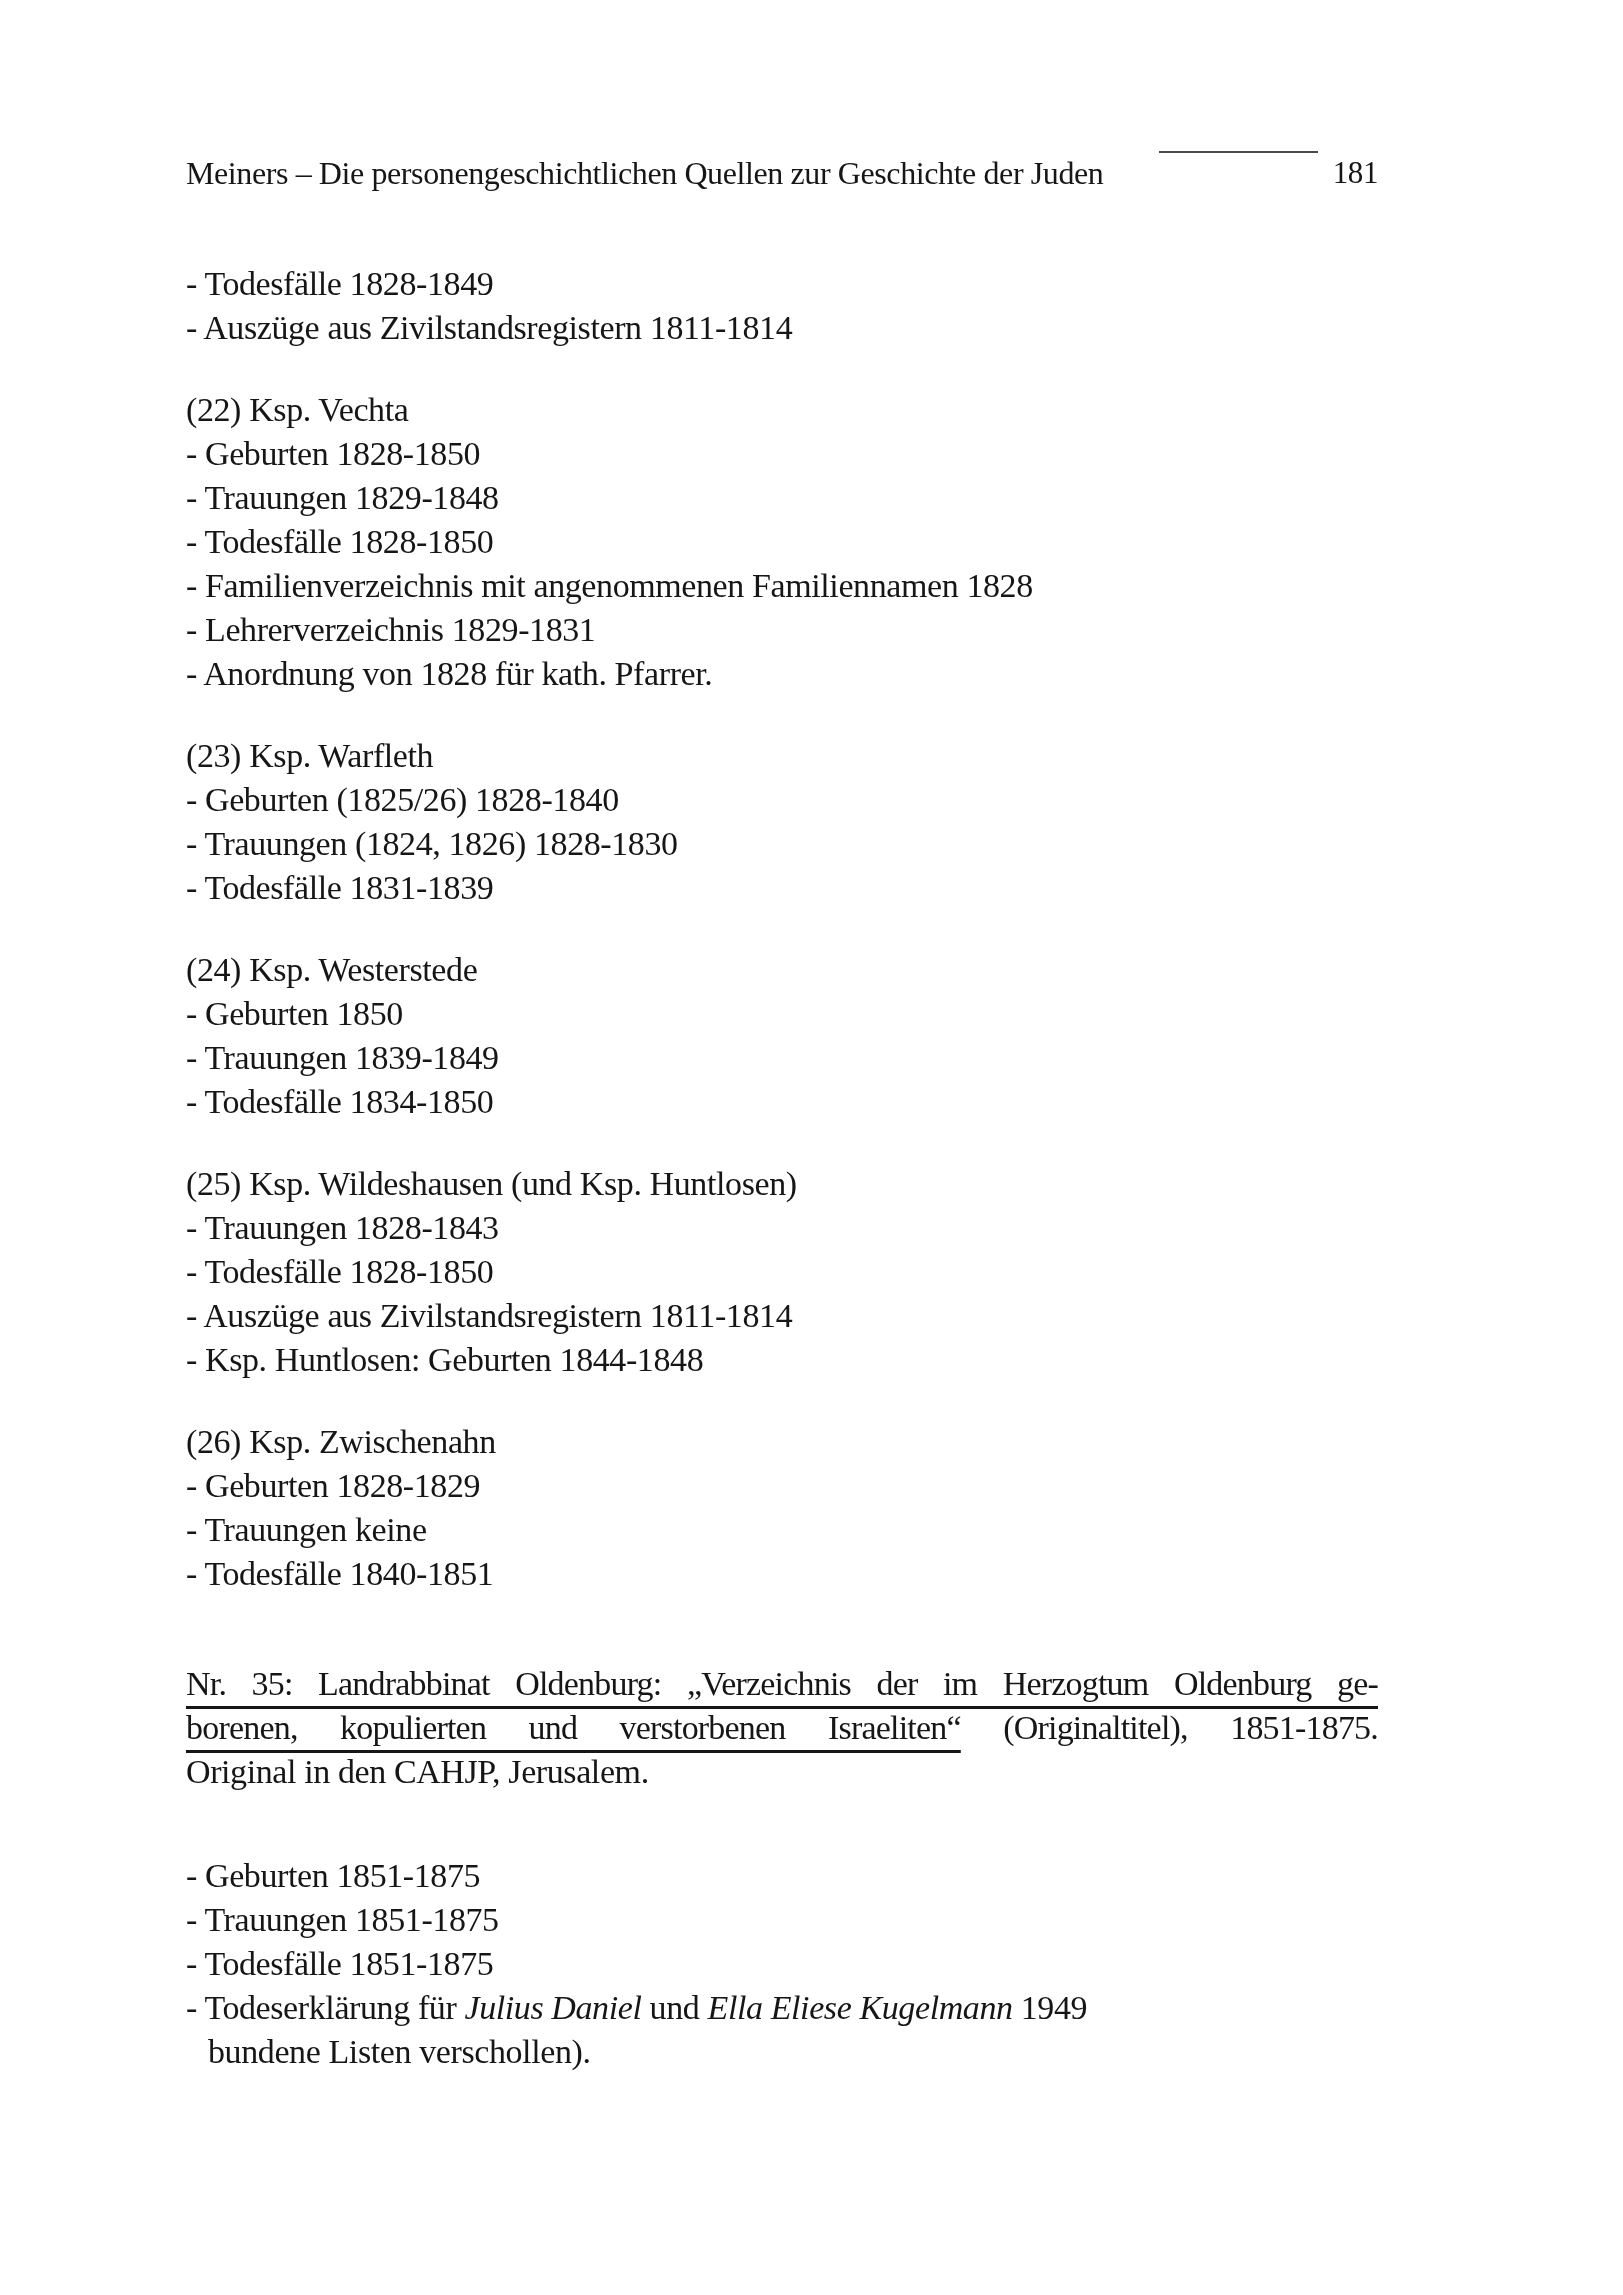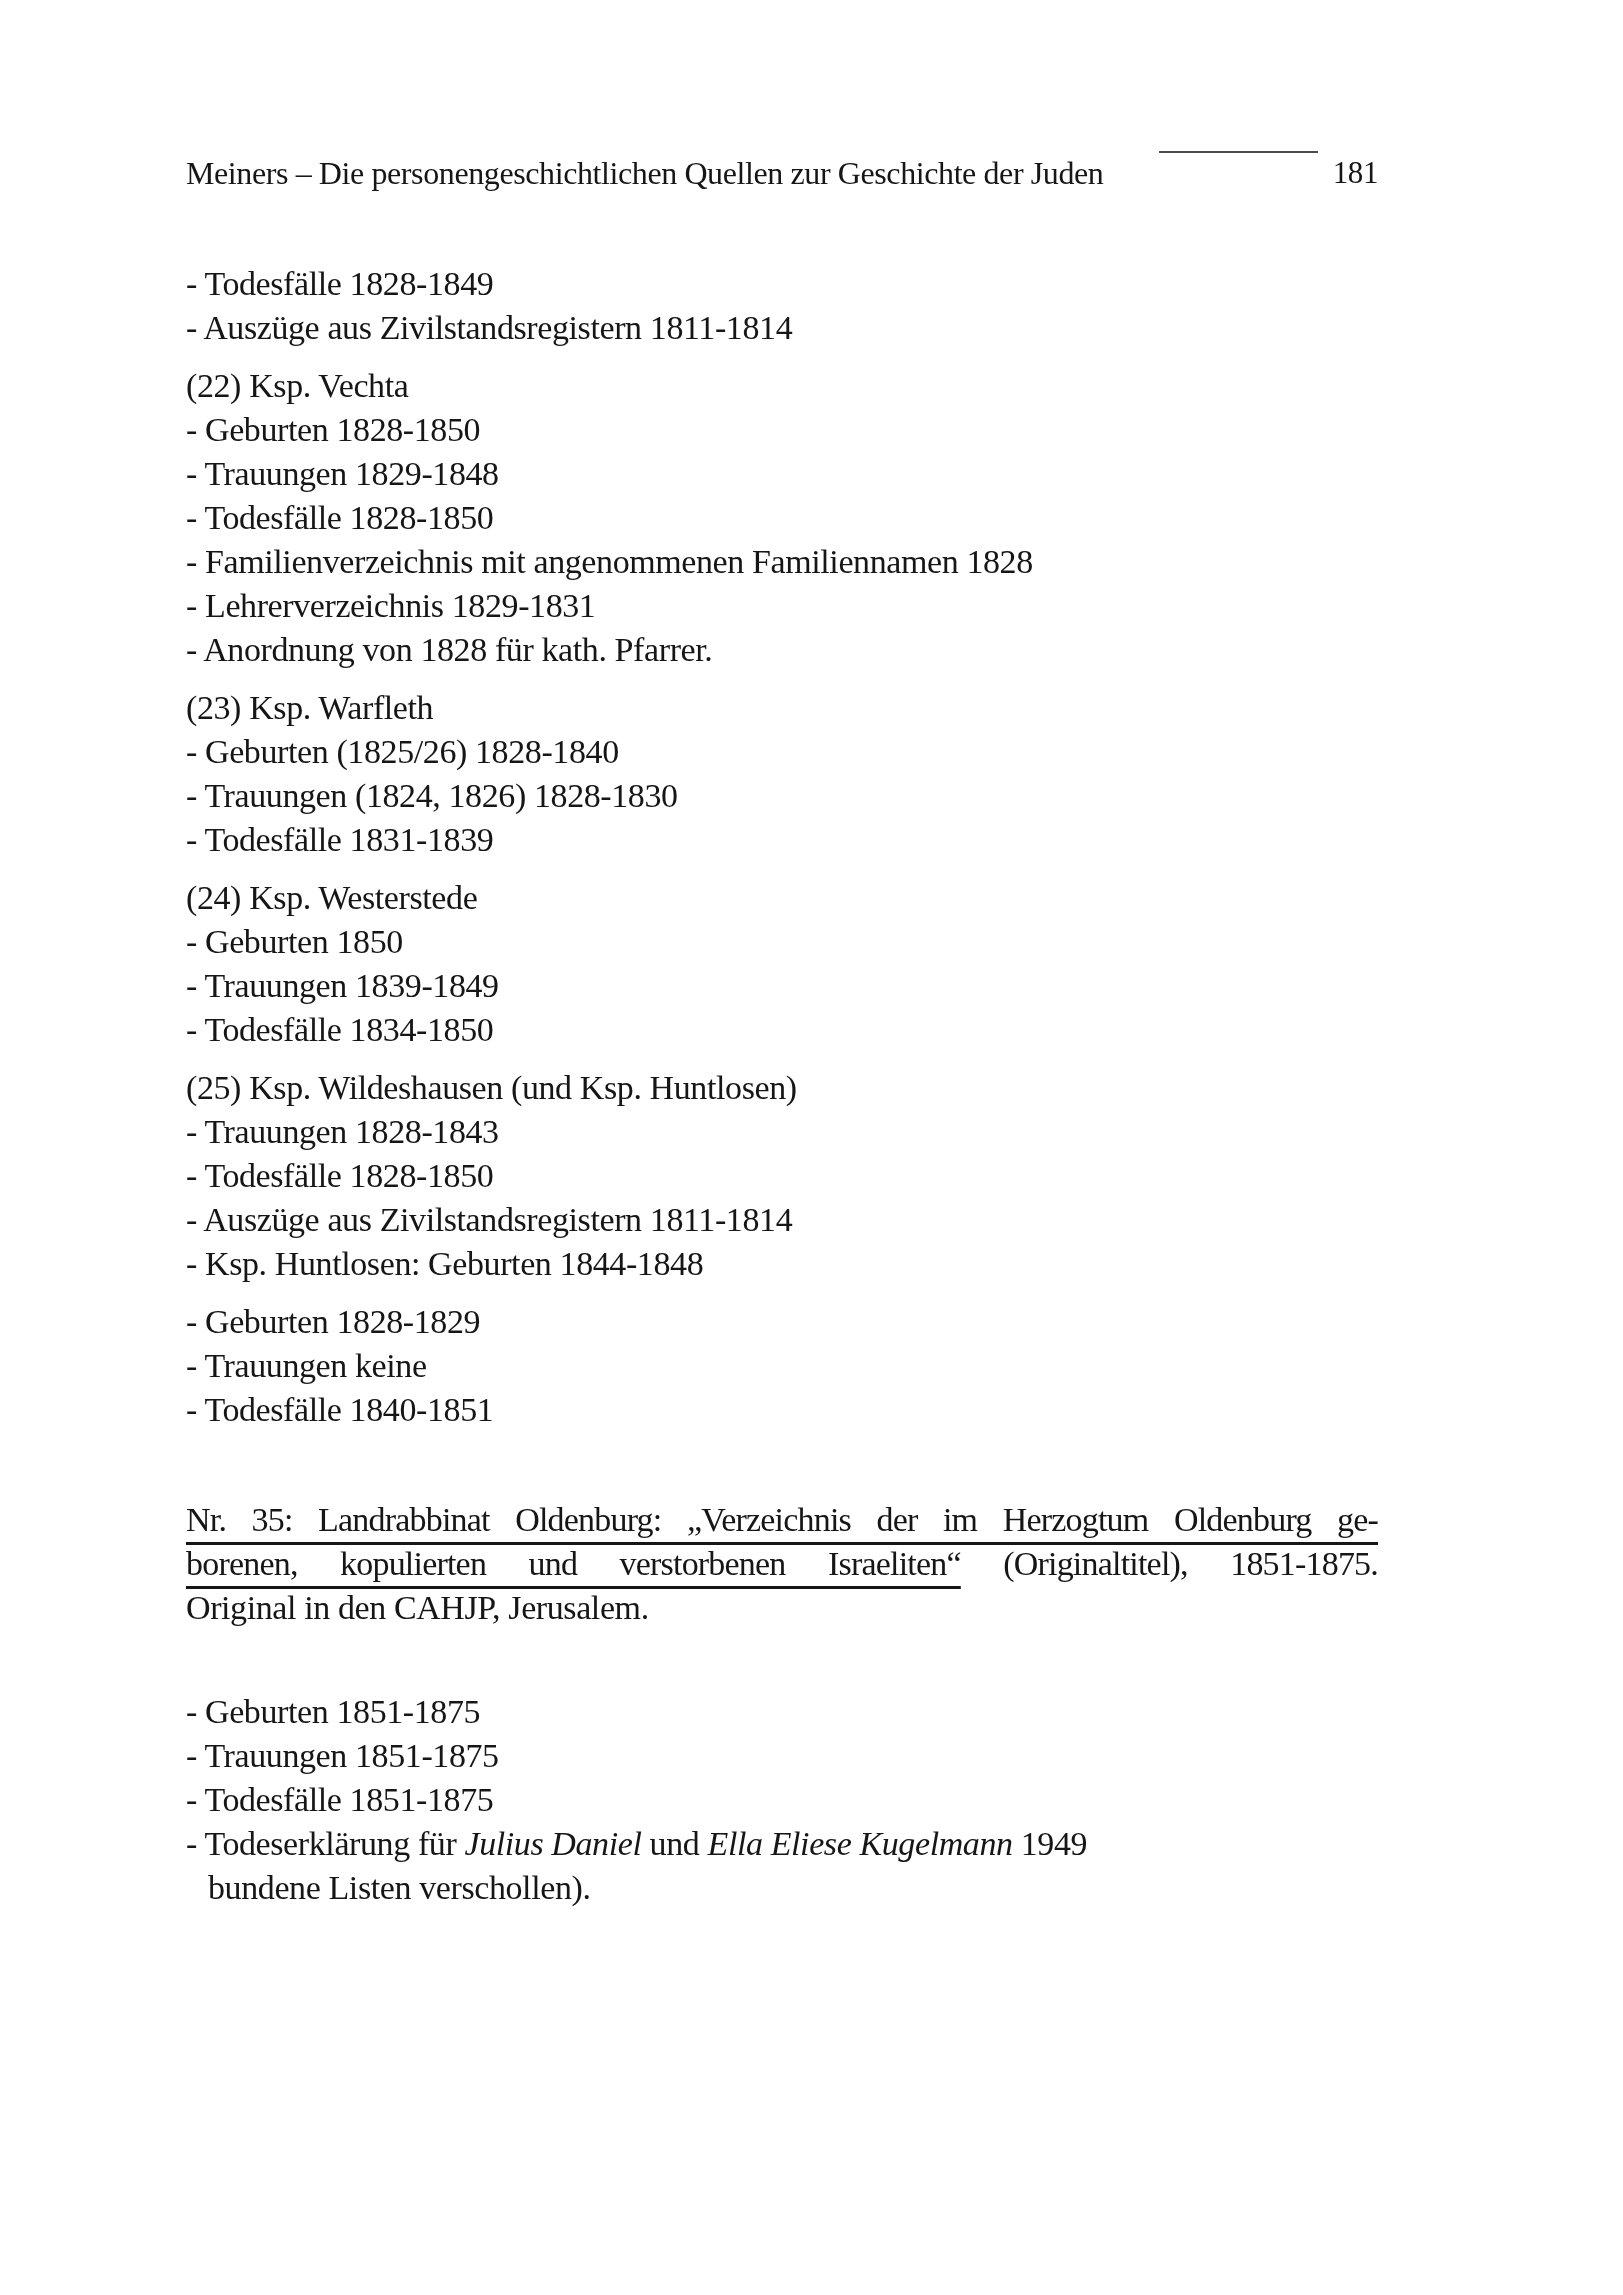--- a/index.html
+++ b/index.html
@@ -34,21 +34,21 @@
   .header .pagenum {
     flex: none;
     font-size: 31px;
     line-height: 44px;
   }
   .line {
     font-size: 34px;
     line-height: 44px;
     letter-spacing: -0.4px;
   }
-  .block { margin-top: 14px; }
+  .block { margin-top: 38px; }
   .intro { margin-top: 67px; }
   .entry35 { margin-top: 66px; }
   .final { margin-top: 60px; }
   .just {
     text-align: justify;
     text-align-last: justify;
     letter-spacing: -0.8px;
   }
   .ul {
     text-decoration: underline;
@@ -102,20 +102,21 @@
 
   <div class="block section">
     <div class="line heading">(25) Ksp. Wildeshausen (und Ksp. Huntlosen)</div>
     <div class="line">- Trauungen 1828-1843</div>
     <div class="line">- Todesfälle 1828-1850</div>
     <div class="line">- Auszüge aus Zivilstandsregistern 1811-1814</div>
     <div class="line">- Ksp. Huntlosen: Geburten 1844-1848</div>
   </div>
 
   <div class="block section">
+    <div class="line heading">(26) Ksp. Zwischenahn</div>
     <div class="line">- Geburten 1828-1829</div>
     <div class="line">- Trauungen keine</div>
     <div class="line">- Todesfälle 1840-1851</div>
   </div>
 
   <div class="block entry35">
     <div class="line just"><span class="ul">Nr. 35: Landrabbinat Oldenburg: „Verzeichnis der im Herzogtum Oldenburg ge-</span></div>
     <div class="line just"><span class="ul">borenen, kopulierten und verstorbenen Israeliten“</span><span> (Originaltitel), 1851-1875.</span></div>
     <div class="line">Original in den CAHJP, Jerusalem.</div>
   </div>

